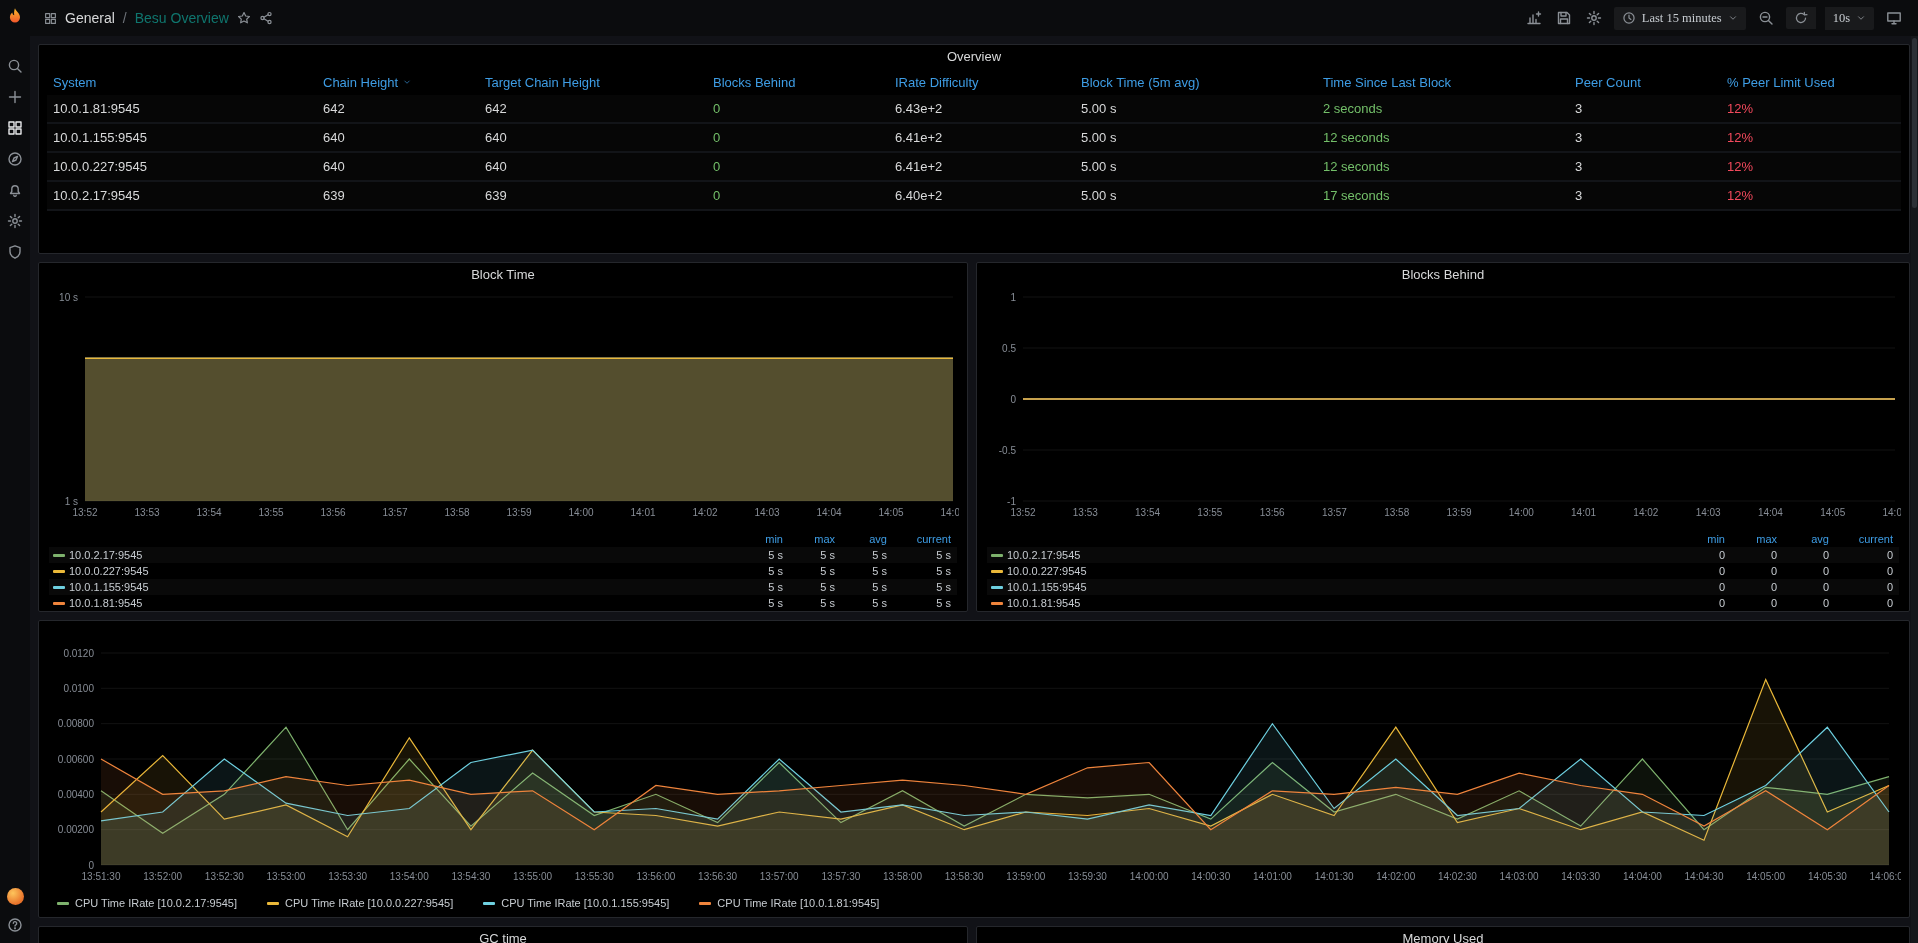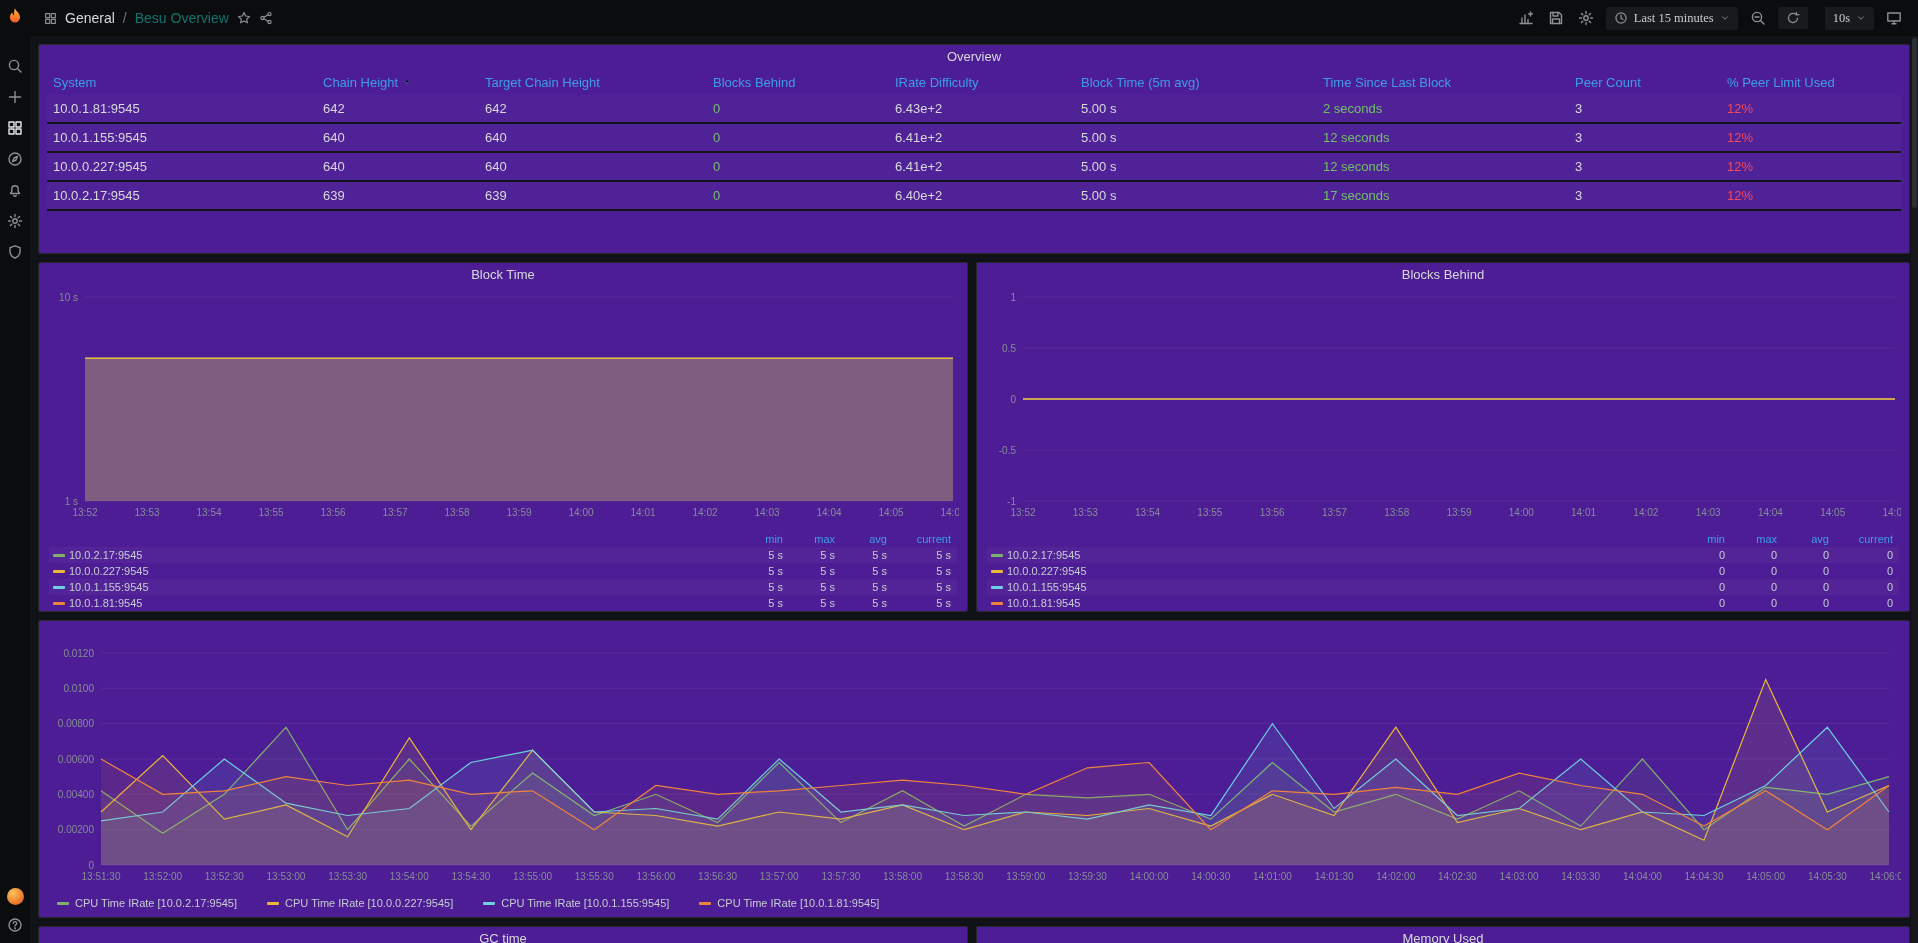--- a/index.html
+++ b/index.html
@@ -33,26 +33,26 @@
   .crumb-folder { color:#d8d9da; cursor:pointer; }
   .crumb-sep { color:#6e7379; }
   .crumb-title { color:#0f766e; cursor:pointer; }
   .crumb .ic { cursor:pointer; }
   .nav-right { margin-left:auto; display:flex; align-items:center; gap:10px; }
   .nav-ic { cursor:pointer; padding:2px; }
   .nav-btn {
     display:flex; align-items:center; gap:6px; background:rgba(255,255,255,0.06);
     border-radius:2px; padding:4px 8px; font-size:12.5px; color:#c7ccd1; cursor:pointer;font-family:Liberation Serif, serif;
   }
-  .nav-group { display:flex; align-items:center; gap:16px; }
+  .nav-group { display:flex; align-items:center; gap:8px; }
   .nav-group .nav-btn:first-child { border-top-right-radius:0; border-bottom-right-radius:0; border-right:1px solid #0b0c0e; }
   .nav-group .nav-btn:last-child { border-top-left-radius:0; border-bottom-left-radius:0; }
 
   
-  .panel { position:absolute; background:#4c1d95; border:1px solid #25272c; border-radius:2px; }
+  .panel { position:absolute; background:#000000; border:1px solid #25272c; border-radius:2px; }
   .panel-title {
     height:22px; display:flex; align-items:center; justify-content:center;
     font-size:13px; font-weight:500; color:#d8d9da; cursor:pointer;
   }
   #p-overview     { left:38px;  top:44px;  width:1872px; height:210px; }
   #p-blocktime    { left:38px;  top:262px; width:930px;  height:350px; }
   #p-blocksbehind { left:976px; top:262px; width:934px;  height:350px; }
   #p-cpu          { left:38px;  top:620px; width:1872px; height:298px; }
   #p-gctime       { left:38px;  top:926px; width:930px;  height:40px; }
   #p-memory       { left:976px; top:926px; width:934px;  height:40px; }

